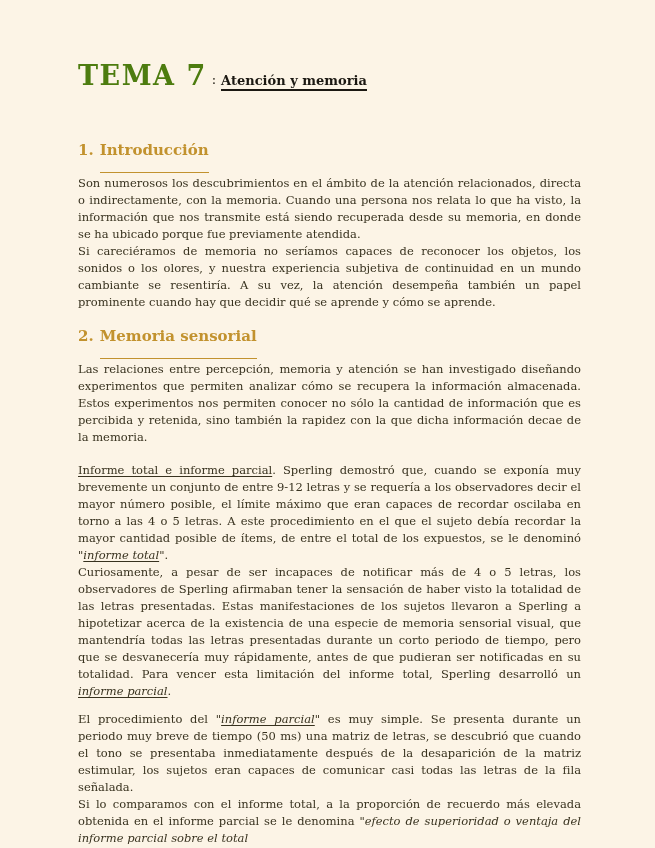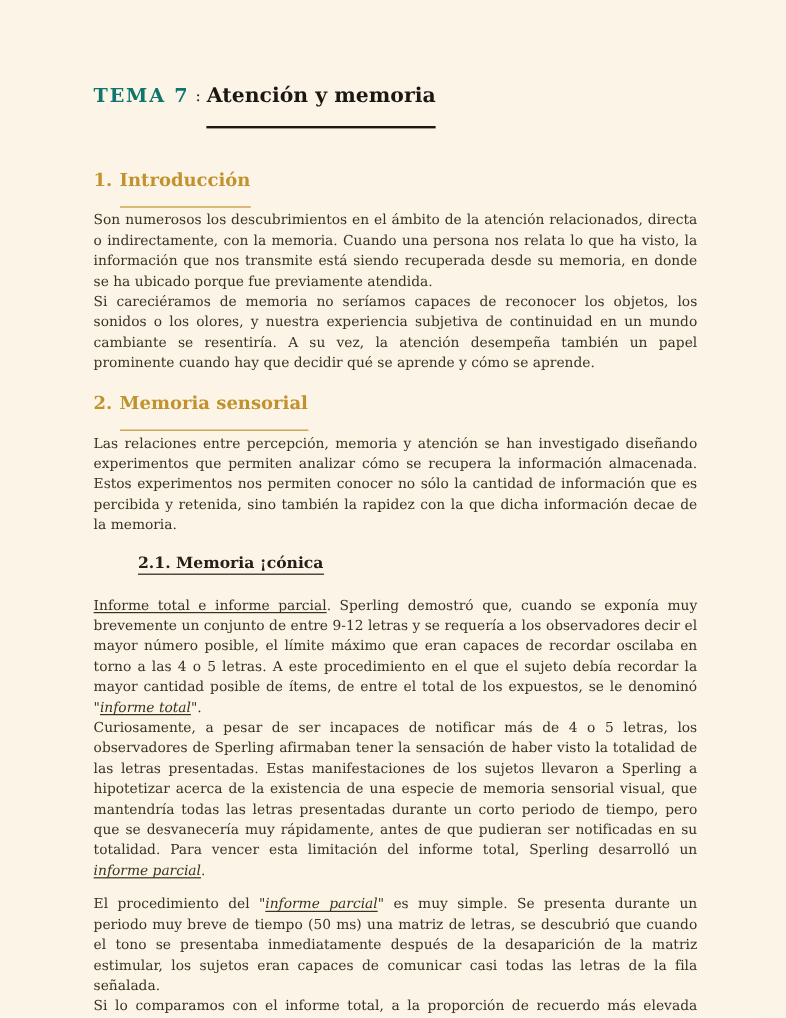--- a/index.html
+++ b/index.html
@@ -17,37 +17,37 @@
     box-sizing:border-box;
   }
   
   .doc-title{
     margin:0 0 46px 0;
     font-weight:normal;
     line-height:28px;
     white-space:nowrap;
   }
   .title-tema{
-    font-size:16px;
+    font-size:27px;
     font-weight:bold;
     letter-spacing:1.5px;
-    color:#0f766e;
+    color:#4d7c0f;
   }
   .title-colon{
     font-size:13px;
     color:#27231a;
     margin:0 5px 0 5px;
     vertical-align:1px;
   }
   .title-subject{
-    font-size:17px;
+    font-size:13px;
     font-weight:bold;
     color:#1b1812;
     border-bottom:2px solid #1b1812;
-    padding-bottom:15px;
+    padding-bottom:1px;
   }
   
   .sec{
     margin:0 0 15px 0;
     font-size:15px;
     font-weight:bold;
     color:#C2922E;
     line-height:19px;
   }
   .sec .sec-num{margin-right:6px;}
@@ -91,20 +91,19 @@
     <h1 class="doc-title"><span class="title-tema">TEMA 7</span><span class="title-colon">:</span><span class="title-subject">Atención y memoria</span></h1>
 
     <h2 class="sec"><span class="sec-num">1.</span><span class="sec-label">Introducción</span></h2>
 
     <p class="body"><span>Son numerosos los descubrimientos en el ámbito de la atención relacionados, directa o indirectamente, con la memoria. </span><span class="r-b">Cuando una persona nos relata lo que ha visto, la información que nos transmite está siendo recuperada desde su memoria, en donde se ha ubicado porque fue previamente atendida.</span><br><span class="r-b">Si careciéramos de memoria no seríamos capaces de reconocer </span><span>los objetos, los sonidos o los olores, y nuestra experiencia subjetiva de continuidad en un mundo cambiante se resentiría. A su vez, </span><span class="r-b">la atención desempeña también un papel prominente cuando hay que decidir qué se aprende y cómo se aprende.</span></p>
 
     <h2 class="sec"><span class="sec-num">2.</span><span class="sec-label">Memoria sensorial</span></h2>
 
     <p class="body gap-after-p2"><span>Las relaciones entre percepción, memoria y atención se han investigado diseñando experimentos que permiten analizar cómo se recupera la información almacenada. </span><span class="r-b">Estos experimentos nos permiten conocer </span><span>no sólo </span><span class="r-b">la cantidad de información que es percibida y retenida</span><span>, sino </span><span class="r-b">también la rapidez con la que dicha información decae de la memoria.</span></p>
 
-    <h3 class="subsec"><span class="subsec-label">2.1. Memoria ¡cónica</span></h3>
 
     <p class="body tight"><span class="r-u">Informe total e informe parcial</span><span>. Sperling demostró que, cuando se exponía muy brevemente un conjunto de entre 9-12 letras y se requería a los observadores decir el mayor número posible, el límite máximo que eran capaces de recordar oscilaba en torno a las 4 o 5 letras. A este procedimiento en el que </span><span class="r-b">el sujeto debía recordar la mayor cantidad posible de ítems, de entre el total de los expuestos</span><span>, se le denominó "</span><span class="r-b r-i r-u">informe total</span><span>".</span><br><span class="r-b">Curiosamente</span><span>, a pesar de ser incapaces de notificar más de 4 o 5 letras, los observadores de Sperling afirmaban </span><span class="r-b">tener la sensación de haber visto la totalidad de las letras presentadas</span><span>. Estas manifestaciones de los sujetos llevaron a Sperling a hipotetizar acerca de la existencia de </span><span class="r-b">una especie de memoria sensorial visual</span><span>, que mantendría todas las letras presentadas durante un corto periodo de tiempo, pero que se desvanecería muy rápidamente, antes de que pudieran ser notificadas en su totalidad. Para vencer esta limitación del informe total, Sperling desarrolló un </span><span class="r-b r-i r-u">informe parcial</span><span>.</span></p>
 
     <p class="body last"><span>El procedimiento del "</span><span class="r-b r-i r-u">informe parcial</span><span>" </span><span class="r-b">es muy simple</span><span>. Se presenta durante un </span><span class="r-b">periodo muy breve de tiempo</span><span> (50 ms) una matriz de letras, se descubrió que </span><span class="r-b">cuando el tono se presentaba inmediatamente después de la desaparición de la matriz</span><span> estimular, </span><span class="r-b">los sujetos eran capaces de comunicar casi todas las letras de la fila señalada.</span><br><span>Si lo comparamos con el informe total, a la proporción de recuerdo más elevada obtenida en el informe parcial se le denomina "</span><span class="r-b r-i">efecto de superioridad o ventaja del informe parcial sobre el total</span></p>
 
   </div>
 </div>
 
 </body></html>

